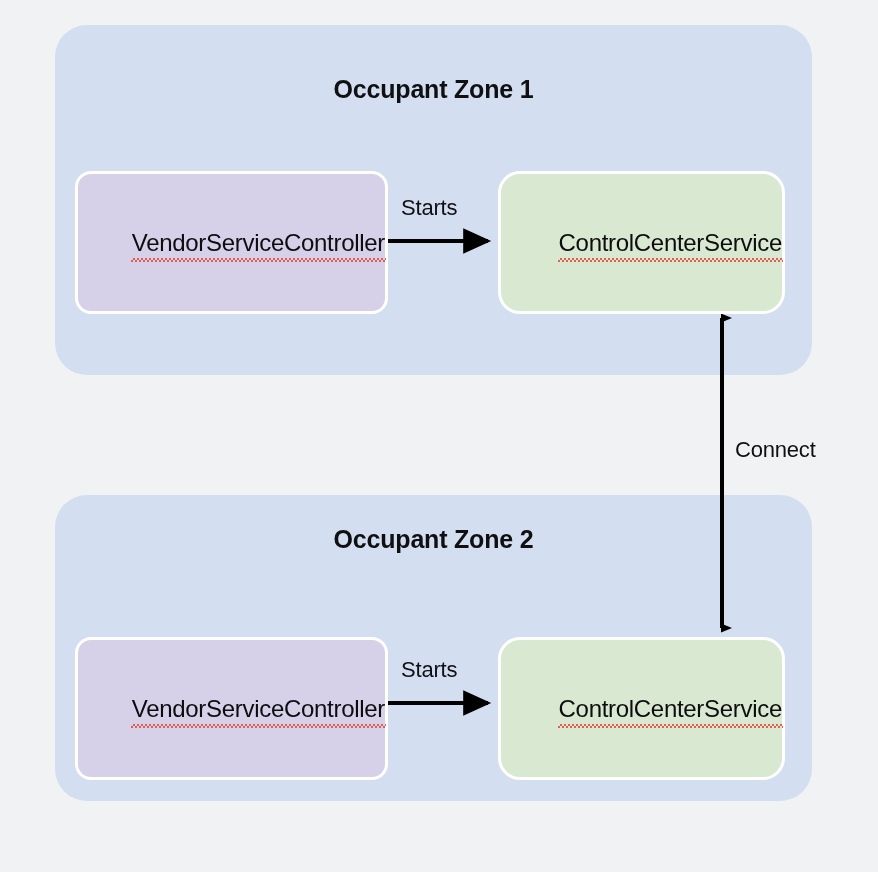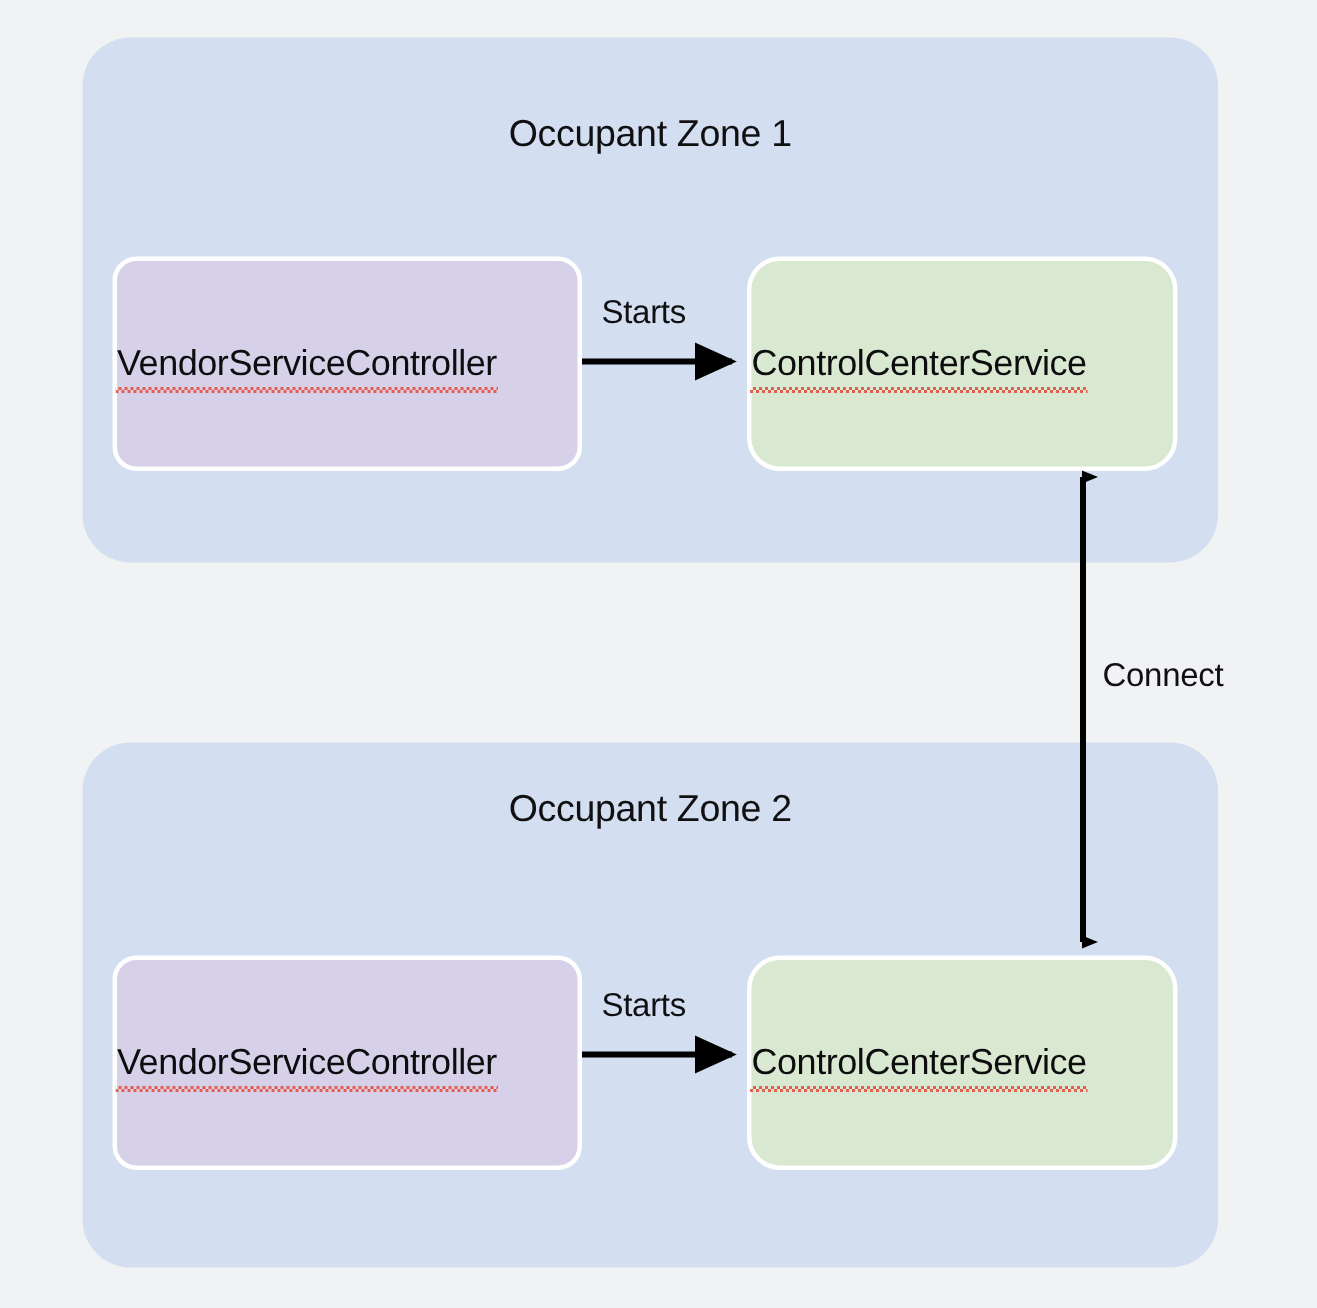--- a/index.html
+++ b/index.html
@@ -19,44 +19,44 @@
   }
 
   
   .zone {
     position: absolute;
     background: #d3dff0;
     border-radius: 32px;
     box-sizing: border-box;
   }
   #zone-1 { left: 55px;  top: 25px;  width: 757px; height: 350px; }
-  #zone-2 { left: 55px;  top: 495px; width: 757px; height: 350px; padding-left: 44px; }
+  #zone-2 { left: 55px;  top: 495px; width: 757px; height: 306px; padding-left: 44px; }
 
   .zone-title {
     position: absolute;
     left: 0;
     right: 0;
     text-align: center;
     font-size: 25px;
-    font-weight: normal;
+    font-weight: bold;
     color: #101013;
     letter-spacing: -0.2px;
   }
   #zone-1 .zone-title { top: 50px; }
   #zone-2 .zone-title { top: 30px; }
 
   
   .node {
     position: absolute;
     box-sizing: border-box;
     border: 3px solid #ffffff;
     border-radius: 16px;
     display: flex;
     align-items: center;
-    justify-content: flex-start;
+    justify-content: flex-end;
   }
   .node.purple { background: #d6d1e8; }
   .node.green  { background: #d9e8d0; border-radius: 22px; }
 
   .node-label {
     position: relative;
     font-size: 24px;
     color: #0d0d0f;
     letter-spacing: -0.3px;
     white-space: nowrap;

